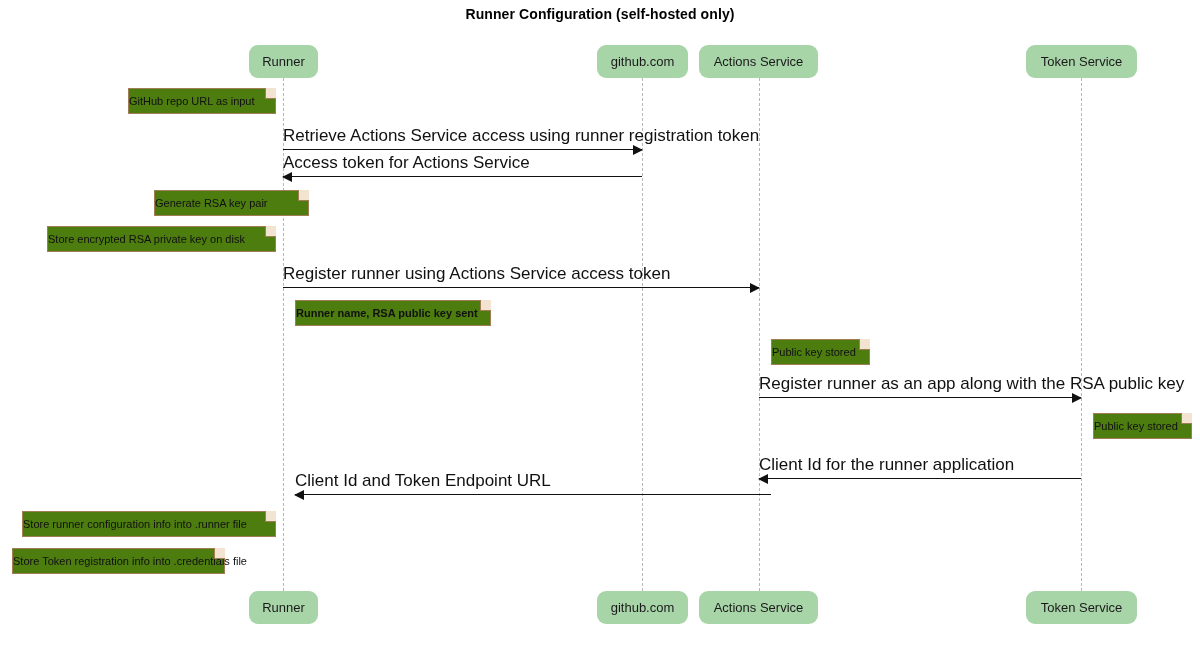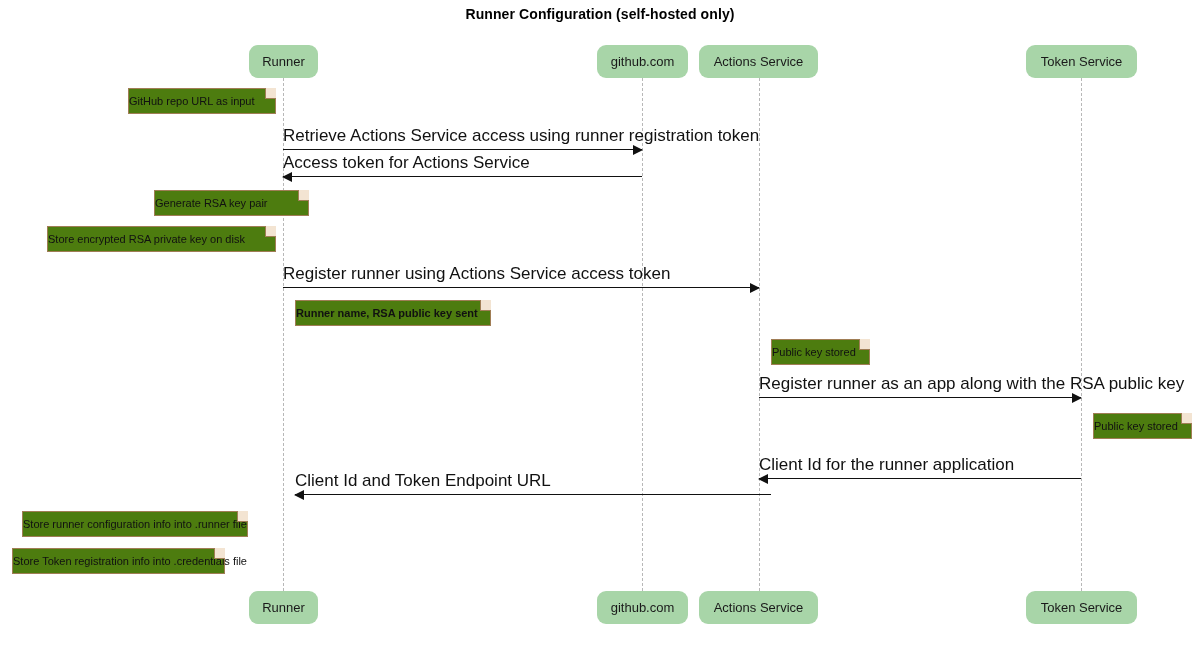--- a/index.html
+++ b/index.html
@@ -207,21 +207,21 @@
         <span class="fold"></span>
       </div>
       <div class="note" style="left: 771px; top: 339px; width: 99px;">
         <span>Public key stored</span>
         <span class="fold"></span>
       </div>
       <div class="note" style="left: 1093px; top: 413px; width: 99px;">
         <span>Public key stored</span>
         <span class="fold"></span>
       </div>
-      <div class="note" style="left: 22px; top: 511px; width: 226px;">
+      <div class="note" style="left: 22px; top: 511px; width: 254px;">
         <span>Store runner configuration info into .runner file</span>
         <span class="fold"></span>
       </div>
       <div class="note" style="left: 12px; top: 548px; width: 213px;">
         <span>Store Token registration info into .credentials file</span>
         <span class="fold"></span>
       </div>
     </div>
 
 </div>

